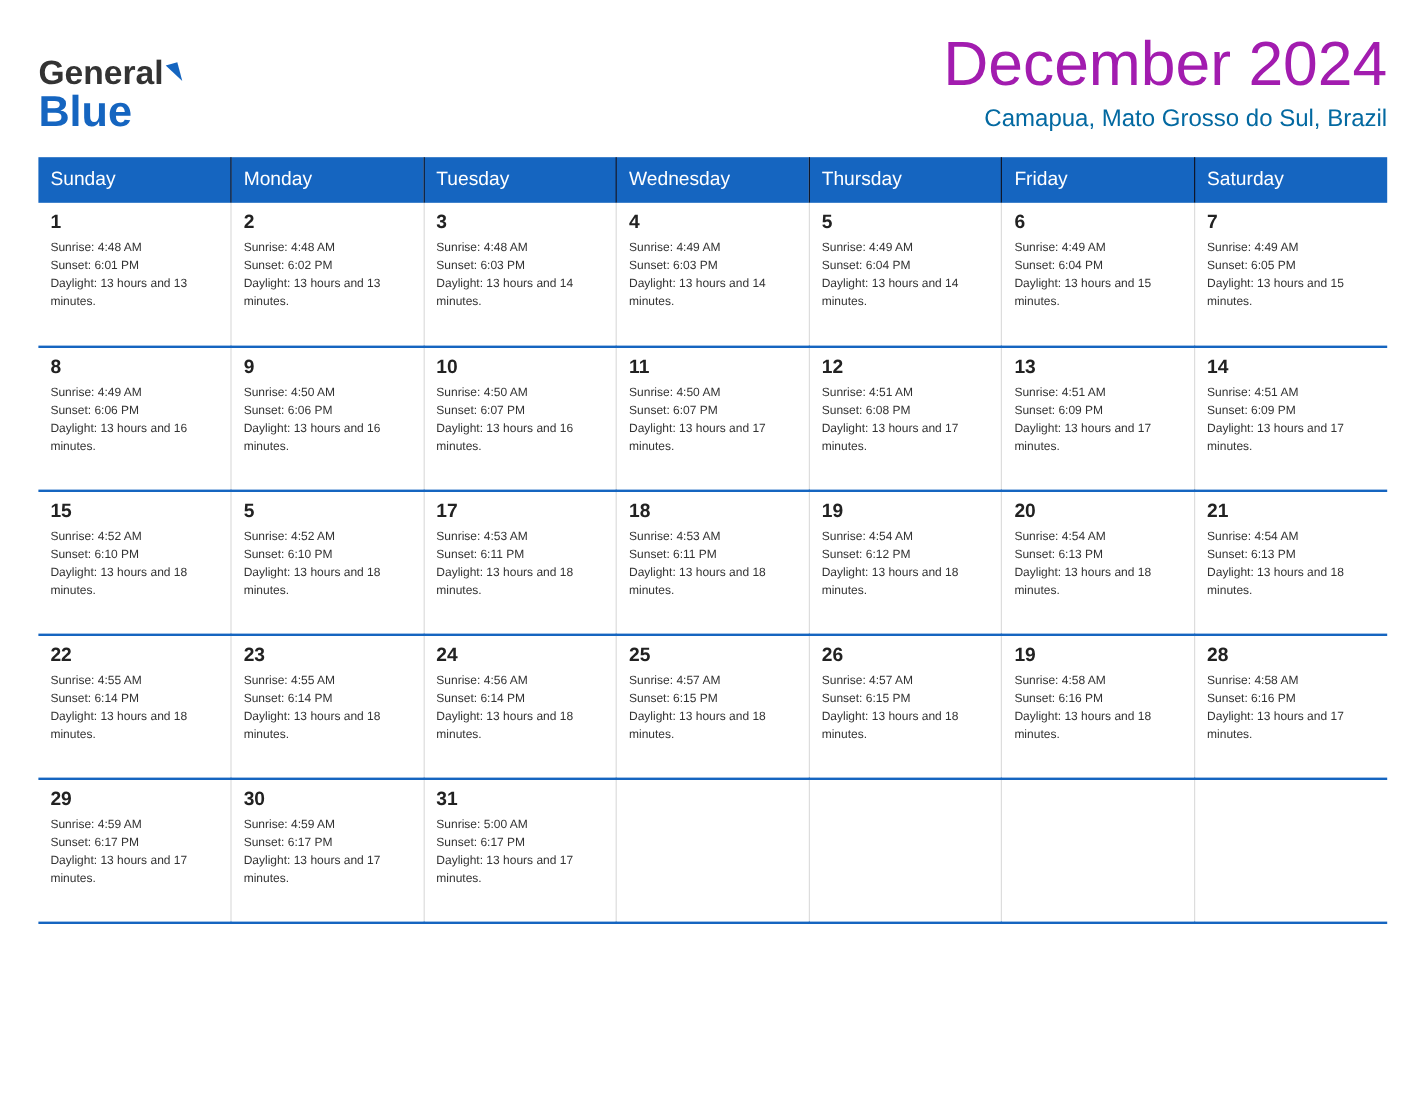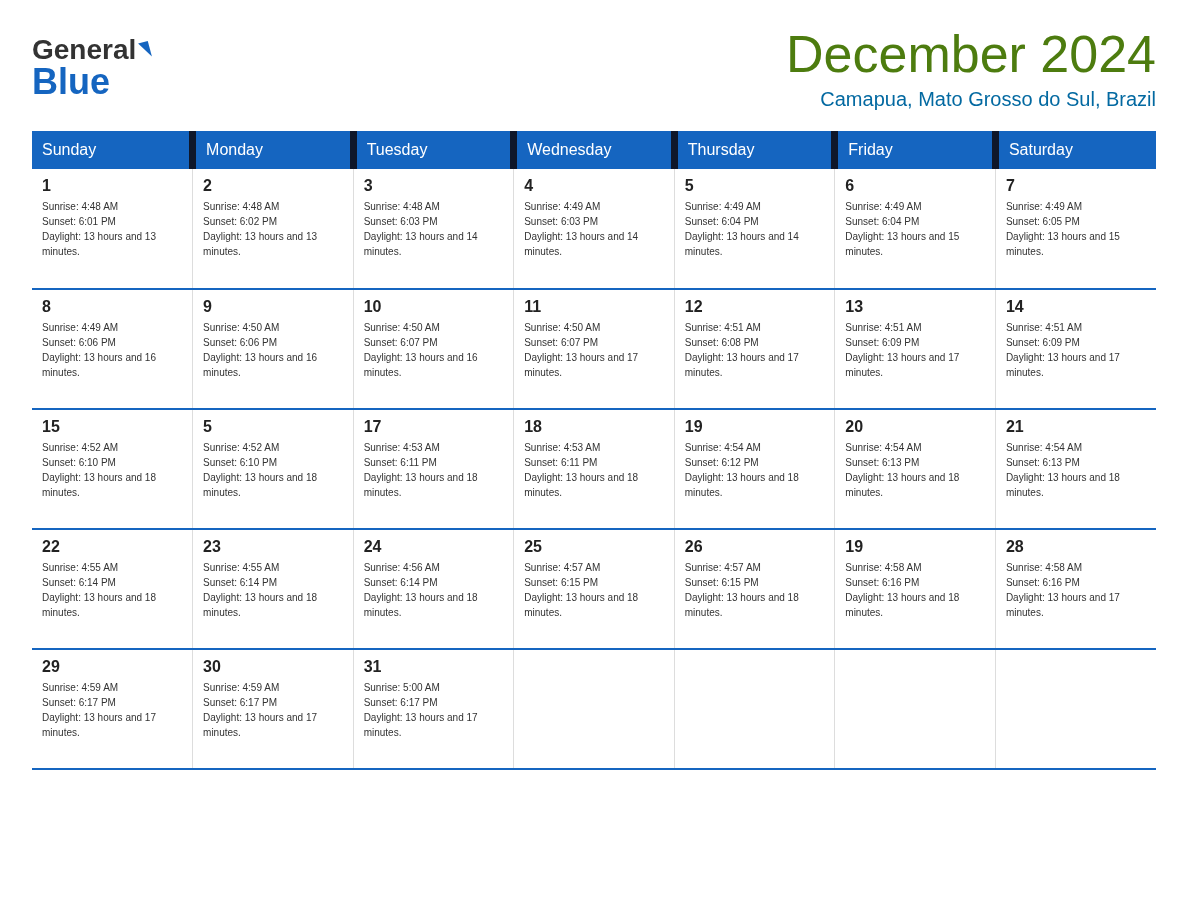--- a/index.html
+++ b/index.html
@@ -5,21 +5,21 @@
     * { box-sizing: border-box; margin: 0; padding: 0; }
     body {
       font-family: Arial, sans-serif;
       background: #ffffff;
       padding: 24px 32px;
       color: #222;
     }
     .top-section {
       display: flex;
       justify-content: space-between;
-      align-items: center;
+      align-items: flex-end;
       margin-bottom: 20px;
     }
     .logo {
       display: flex;
       flex-direction: column;
       align-items: flex-start;
     }
     .logo-general {
       font-size: 28px;
       font-weight: bold;
@@ -46,42 +46,42 @@
     .logo-line {
       display: flex;
       align-items: center;
     }
     .title-section {
       text-align: right;
     }
     .month-title {
       font-size: 52px;
       font-weight: normal;
-      color: #4d7c0f;
+      color: #a21caf;
     }
     .location-title {
       font-size: 20px;
       color: #0369a1;
       margin-top: 4px;
     }
     table {
       width: 100%;
       border-collapse: collapse;
       table-layout: fixed;
     }
     thead tr {
       background-color: #1565c0;
     }
     thead th {
       color: #ffffff;
       font-size: 16px;
       font-weight: normal;
       padding: 10px 10px;
       text-align: left;
-      border-right: 7px solid #0f172a;
+      border-right: 1px solid #0f172a;
     }
     thead th:last-child {
       border-right: none;
     }
     tbody tr {
       border-bottom: 2px solid #1565c0;
     }
     tbody td {
       vertical-align: top;
       padding: 8px 10px;

